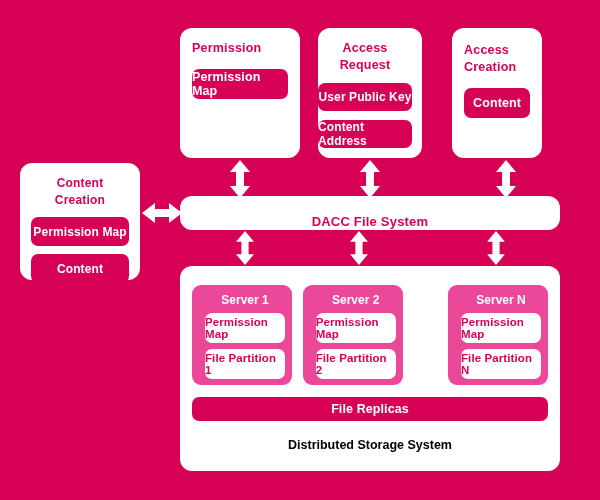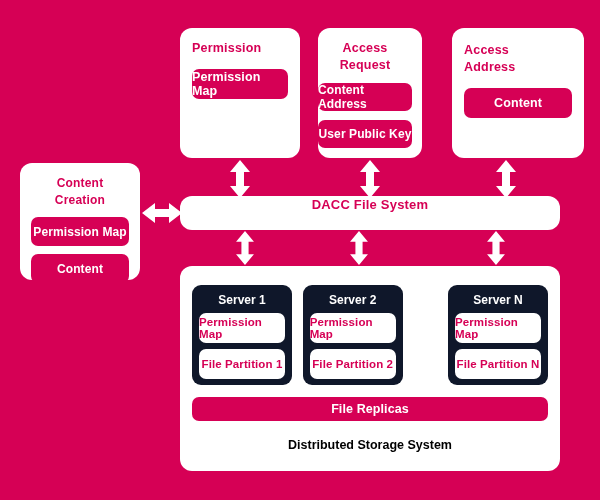--- a/index.html
+++ b/index.html
@@ -56,43 +56,43 @@
   }
 
   
   .arrow-v{position:absolute;width:22px;height:38px;}
   .arrow-h{position:absolute;width:40px;height:22px;}
   .arrow-v svg,.arrow-h svg{display:block;width:100%;height:100%;}
 
   
   #box-permission-update{left:180px;top:28px;width:120px;height:130px;padding:12px 12px 0 12px;}
   #box-access-request{left:318px;top:28px;width:104px;height:130px;padding:12px 10px 0 0;}
-  #box-access-response{left:452px;top:28px;width:132px;height:130px;padding:14px 12px 0 12px;}
+  #box-access-response{left:452px;top:28px;width:90px;height:130px;padding:14px 12px 0 12px;}
 
   
   #box-content-creation{left:20px;top:163px;width:120px;height:117px;padding:12px 11px 0 11px;}
 
   
   #dacc-bar{
     left:180px;top:196px;width:380px;height:34px;
-    display:flex;align-items:flex-start;justify-content:center;
+    display:flex;align-items:flex-end;justify-content:center;
   }
 
   
   #storage-panel{left:180px;top:266px;width:380px;height:205px;}
   #server-row{
     position:absolute;left:12px;top:15px;width:356px;height:108px;
     display:flex;align-items:center;justify-content:space-between;
   }
   .server-card{
-    background:#0f172a;
+    background:#ec4899;
     border-radius:9px;
     width:100px;height:100px;
     box-sizing:border-box;
-    padding:7px 7px 0 7px;
+    padding:7px 7px 0 13px;
   }
   .server-title{
     color:#ffffff;font-size:12px;font-weight:bold;text-align:center;
     height:17px;line-height:17px;margin-bottom:4px;
   }
   .server-card .chip-white{height:30px;font-size:11.5px;}
   .server-card .chip-white + .chip-white{margin-top:6px;}
   .dots{
     display:flex;align-items:center;gap:3px;
   }
@@ -110,27 +110,27 @@
 
 <div id="stage">
 
   <div class="wpanel" id="box-permission-update">
     <div class="ptitle">Permission</div>
     <div class="chip-pink" style="height:30px;margin-top:12px;">Permission Map</div>
   </div>
 
   <div class="wpanel" id="box-access-request">
     <div class="ptitle center">Access Request</div>
+    <div class="chip-pink" style="height:28px;margin-top:9px;font-size:12px;">User Public Key</div>
     <div class="chip-pink" style="height:28px;margin-top:9px;font-size:12px;">Content Address</div>
-    <div class="chip-pink" style="height:28px;margin-top:9px;font-size:12px;">User Public Key</div>
   </div>
 
   <div class="wpanel" id="box-access-response">
     <div class="ptitle">Access</div>
-    <div class="ptitle">Address</div>
+    <div class="ptitle">Creation</div>
     <div class="chip-pink" style="height:30px;margin-top:12px;">Content</div>
   </div>
 
   <div class="wpanel" id="box-content-creation">
     <div class="ptitle center" style="font-size:12px;">Content Creation</div>
     <div class="chip-pink" style="height:29px;margin-top:8px;font-size:12px;">Permission Map</div>
     <div class="chip-pink" style="height:29px;margin-top:8px;font-size:12px;">Content</div>
   </div>
 
   <div class="wpanel" id="dacc-bar">

